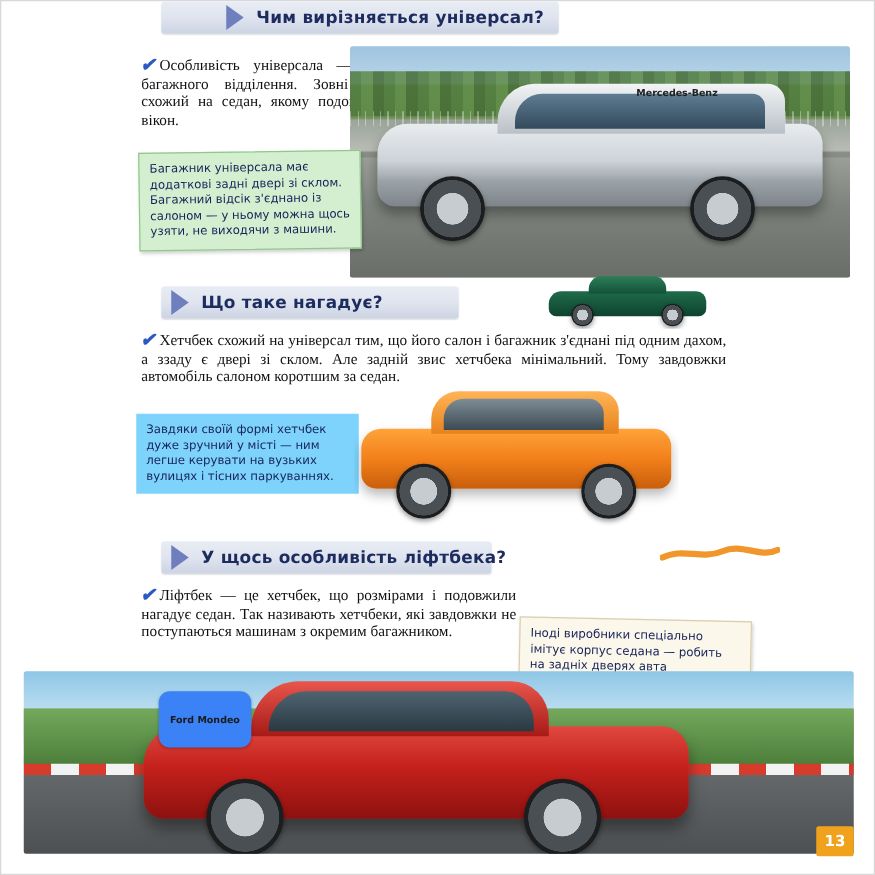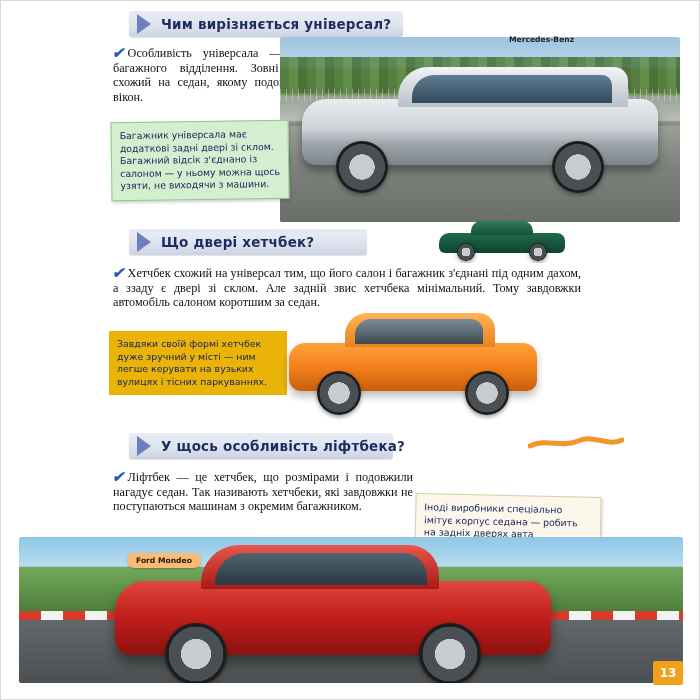--- a/index.html
+++ b/index.html
@@ -81,48 +81,49 @@
     padding: 7px 8px;
     box-sizing: border-box;
     transform: rotate(-0.8deg);
   }
   .note.green {
     background: #d4efcf;
     border: 1px solid #8fc98a;
     box-shadow: 1px 2px 3px rgba(0,0,0,0.18);
   }
   .note.plain {
-    background: #eab308;
+    background: #7dd3fc;
     border: none;
   }
   .note.lined {
     background: #fbf7ea;
     border: 1px solid #d8cfae;
     box-shadow: 1px 2px 3px rgba(0,0,0,0.18);
     transform: rotate(1.2deg);
   }
 
   
   .caption {
     position: absolute;
     font-family: "DejaVu Sans", sans-serif;
     font-size: 7.6px;
     font-weight: bold;
     color: #1a1a1a;
-    background: #fdba74;
+    background: #3b82f6;
     border-radius: 9px;
-    padding: 3px 9px;
+    padding: 18px 9px;
     box-shadow: 0 1px 2px rgba(0,0,0,0.2);
     white-space: nowrap;
   }
   .caption.plainlabel {
     background: transparent;
     box-shadow: none;
     color: #222;
     padding: 0;
+    margin-top: 35px;
   }
 
   
   .pagenum {
     position: absolute;
     right: 16px;
     bottom: 14px;
     width: 30px;
     height: 24px;
     background: #f0a21c;
@@ -259,21 +260,21 @@
     position: absolute; left: 196px; top: 16px; width: 212px; height: 32px;
     background: linear-gradient(to bottom,#4f6470,#2a3942);
     border-radius: 30px 24px 0 0;
   }
 </style>
 </head>
 <body>
 
 <div class="page">
 
-  <div class="heading" style="left:128px; top:10px; width:260px;">
+  <div class="heading" style="left:128px; top:0; width:260px;padding-left:44px;">
     <span class="arrow"></span>
     <span class="htext">Чим вирізняється універсал?</span>
   </div>
 
   <div class="para" style="left:112px; top:44px; width:278px;">
     <span class="check">✔</span><span>Особливість універсала — збільшений об'єм багажного відділення. Зовні такий автомобіль схожий на седан, якому подовжили дах і додали вікон.</span>
   </div>
 
   <div class="photo" id="photo-estate">
     <div class="treeline"></div>
@@ -295,21 +296,21 @@
 
   <div class="photo" id="photo-green">
     <div class="green-body"></div>
     <div class="green-roof"></div>
     <div class="wheel" style="left:22px; top:28px; width:18px; height:18px;"></div>
     <div class="wheel" style="left:94px; top:28px; width:18px; height:18px;"></div>
   </div>
 
   <div class="heading" style="left:128px; top:228px; width:224px;">
     <span class="arrow"></span>
-    <span class="htext">Що двері хетчбек?</span>
+    <span class="htext">Що таке нагадує?</span>
   </div>
 
   <div class="para" style="left:112px; top:264px; width:468px;">
     <span class="check">✔</span><span>Хетчбек схожий на універсал тим, що його салон і багажник з'єднані під одним дахом, а ззаду є двері зі склом. Але задній звис хетчбека мінімальний. Тому завдовжки автомобіль салоном коротшим за седан.</span>
   </div>
 
   <div class="note plain" style="left:108px; top:330px; width:178px; transform:rotate(0deg);">
     <span>Завдяки своїй формі хетчбек дуже зручний у місті — ним легше керувати на вузьких вулицях і тісних паркуваннях.</span>
   </div>
 

